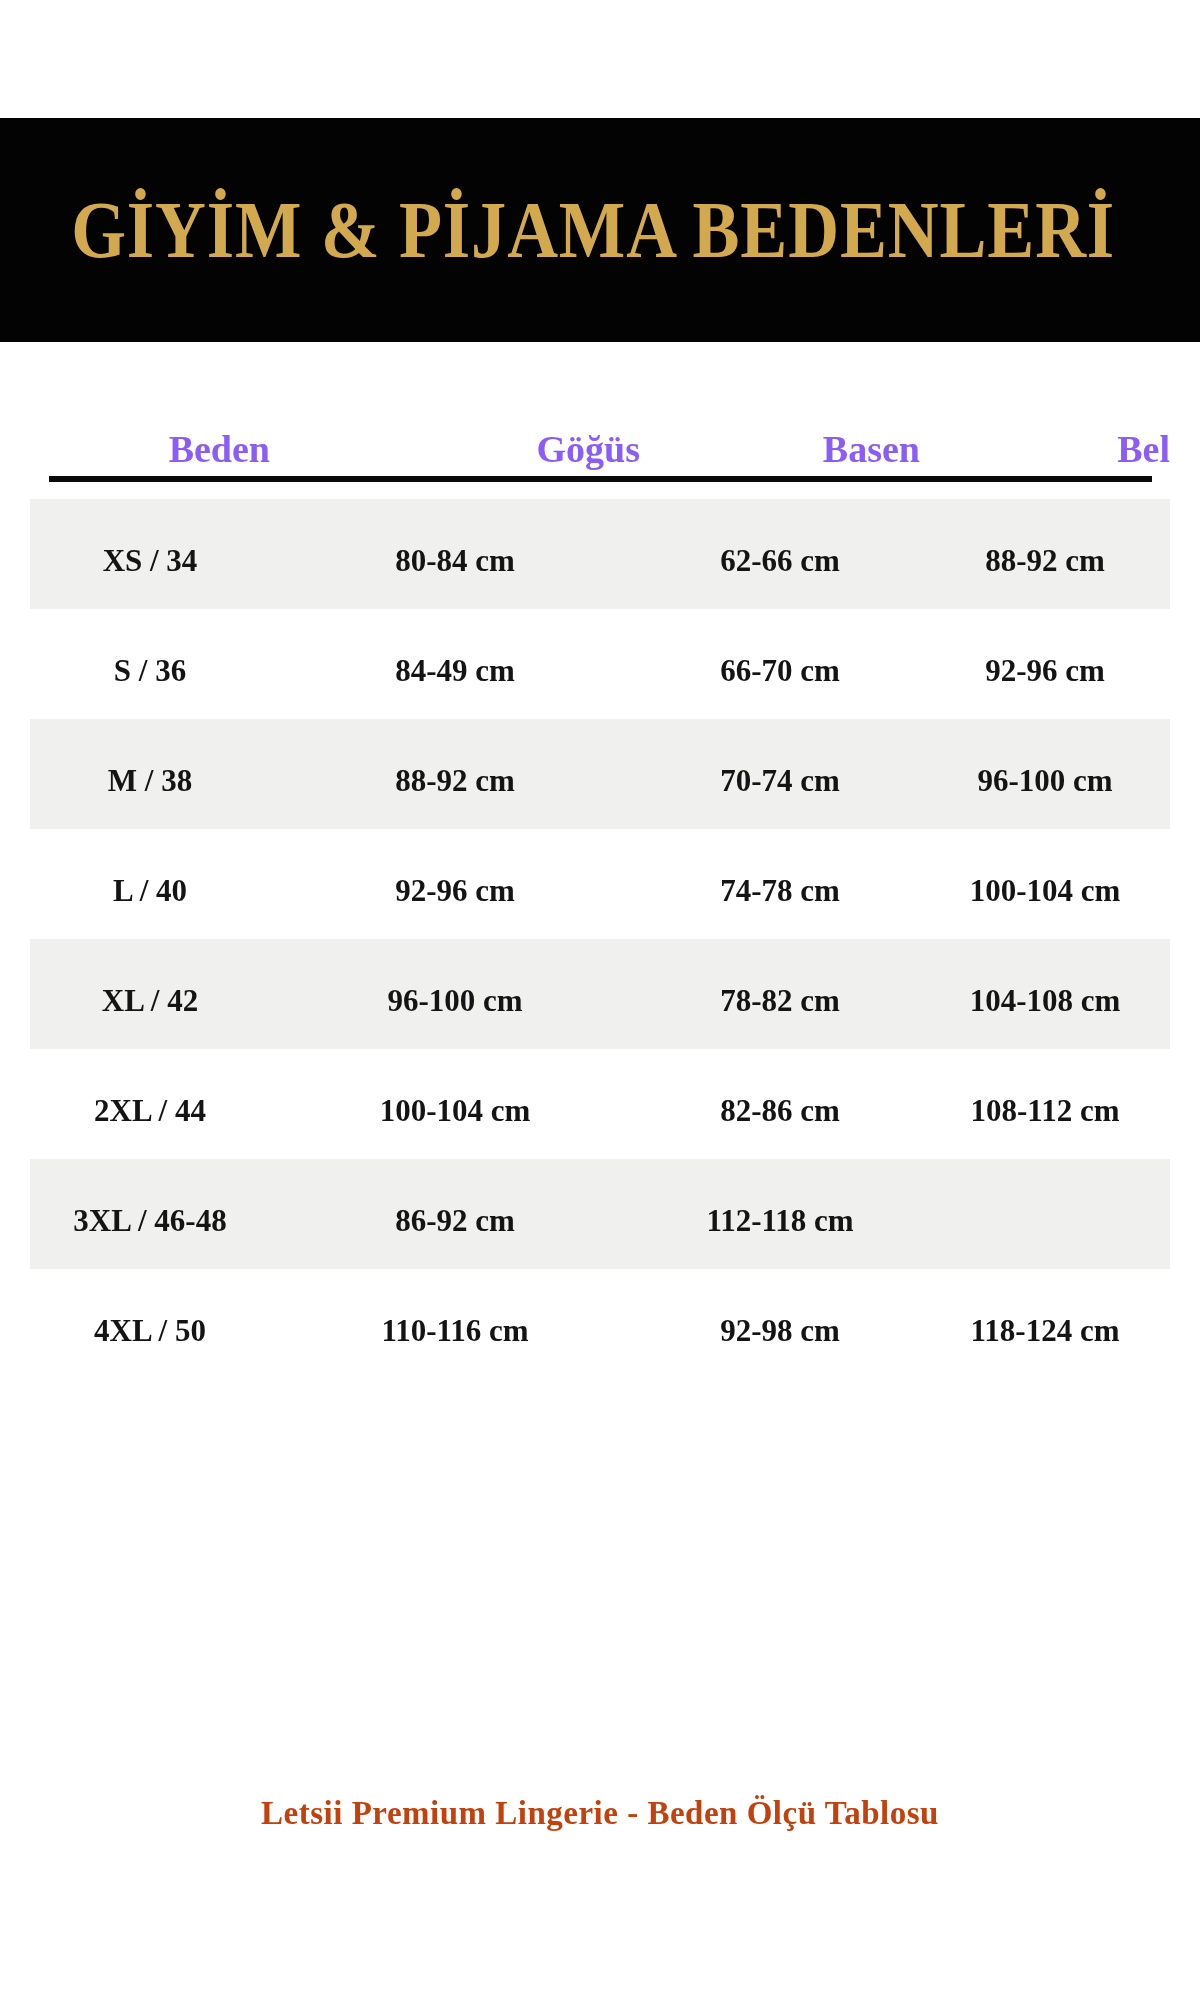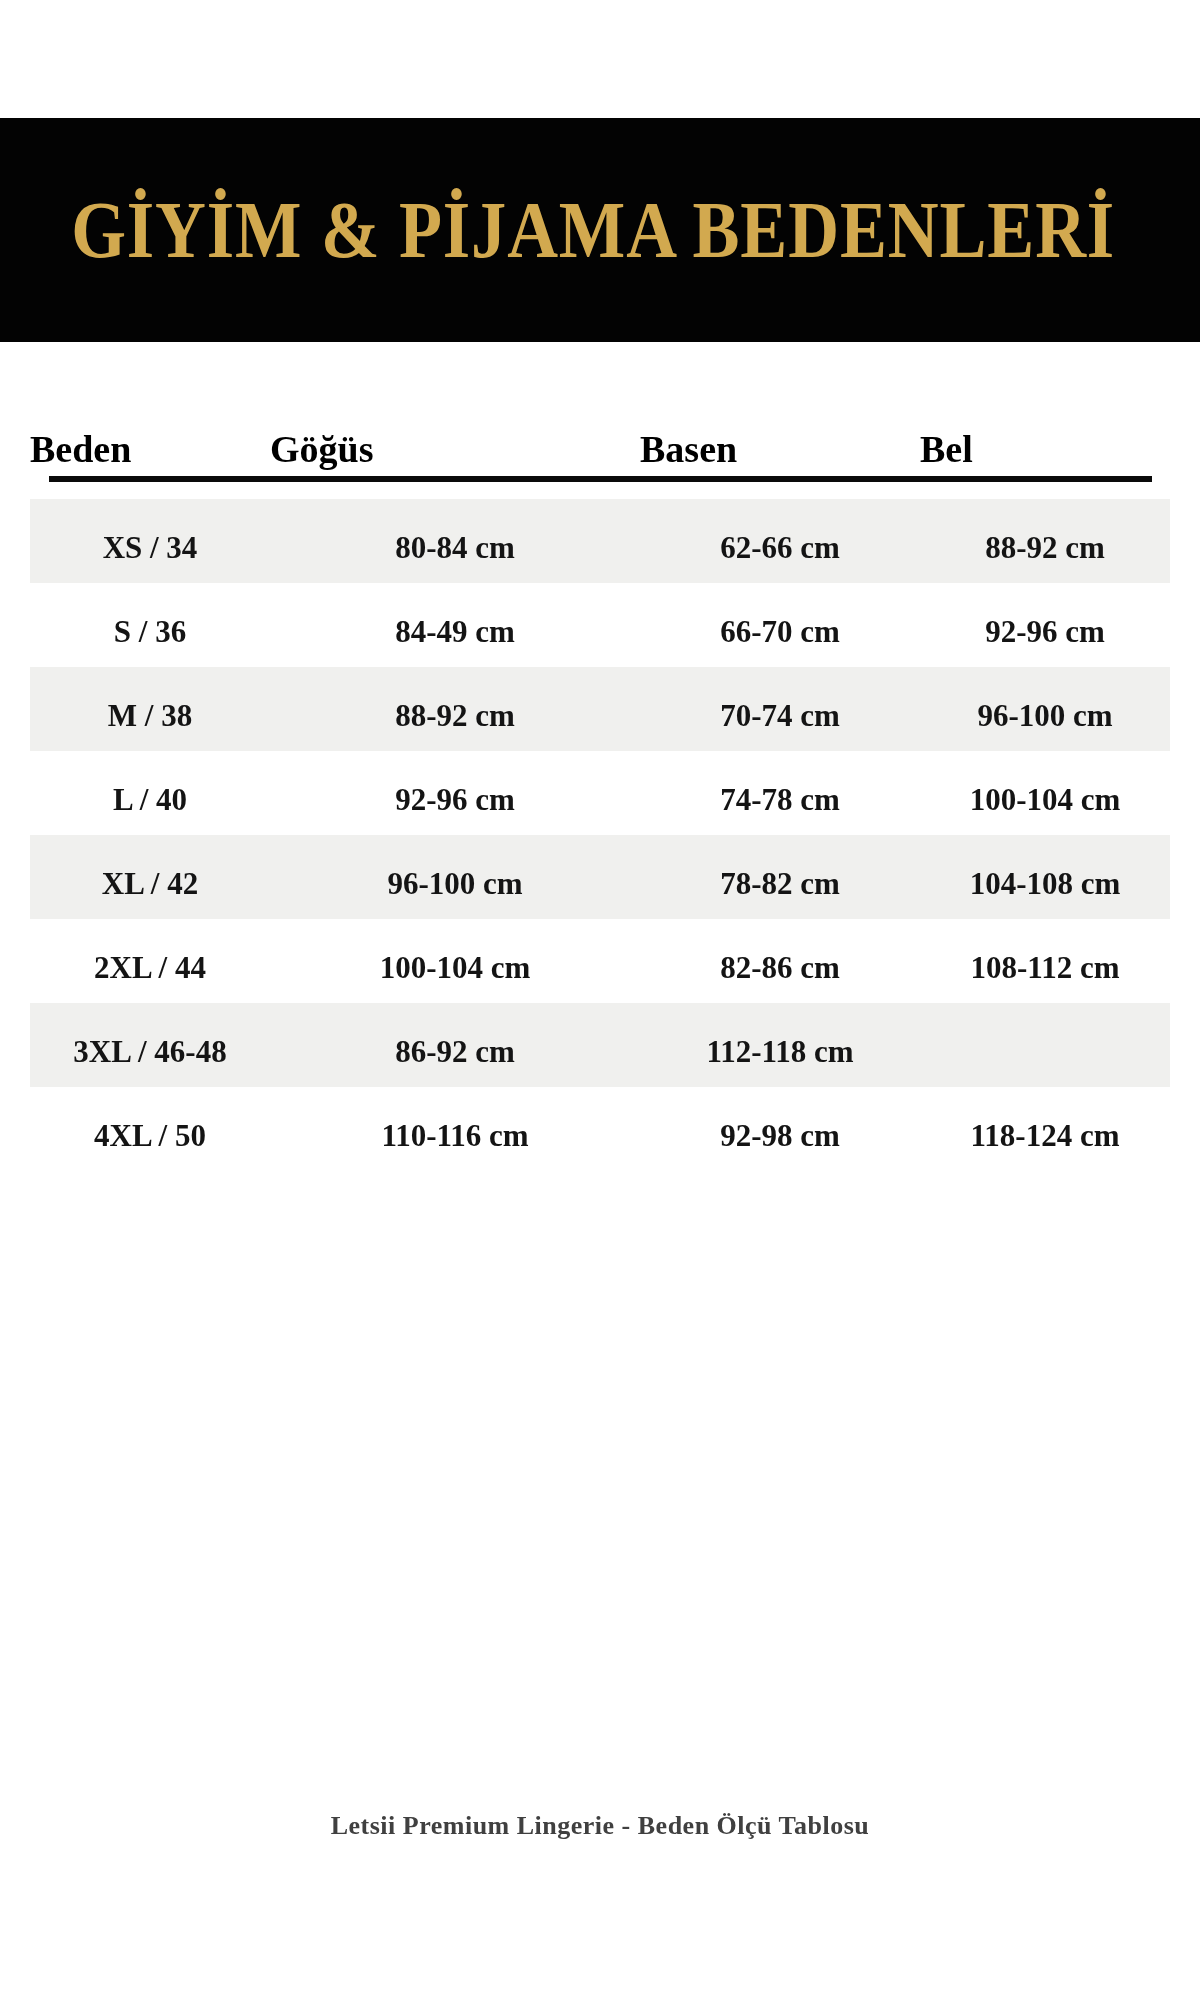--- a/index.html
+++ b/index.html
@@ -36,62 +36,62 @@
     display: grid;
     grid-template-columns: 240px 370px 280px 250px;
   }
   .thead {
     position: absolute;
     left: 0; top: 413px;
     width: 1140px; height: 60px;
     align-items: end;
   }
   .th {
-    text-align: left;
+    text-align: right;
     font-size: 38px;
     font-weight: bold;
-    color: #000000;
+    color: #8b5cf6;
     padding-bottom: 2px;
   }
   .header-rule {
     position: absolute;
     left: 19px; top: 476px;
     width: 1103px; height: 6px;
     background: #0a0a0a;
   }
   .tbody {
     position: absolute;
     left: 0; top: 499px;
     width: 1140px;
   }
   .row {
-    height: 84px;
+    height: 110px;
     align-items: center;
   }
   .row.striped { background: #f0f0ee; }
   .cell {
     text-align: center;
     font-size: 31px;
     font-weight: bold;
     color: #141414;
     padding-top: 14px;
     white-space: nowrap;
   }
   .footer {
     position: absolute;
     left: 0; top: 1795px;
     width: 1200px;
     text-align: center;
   }
   .footer p {
-    margin: 16px;
-    font-size: 26px;
+    margin: 0;
+    font-size: 33px;
     font-weight: bold;
     letter-spacing: 0.5px;
-    color: #404040;
+    color: #c2410c;
   }
 </style>
 </head>
 <body>
 
 <header class="banner">
   <h1>GİYİM &amp; PİJAMA BEDENLERİ</h1>
 </header>
 
 <main class="table-wrap">

